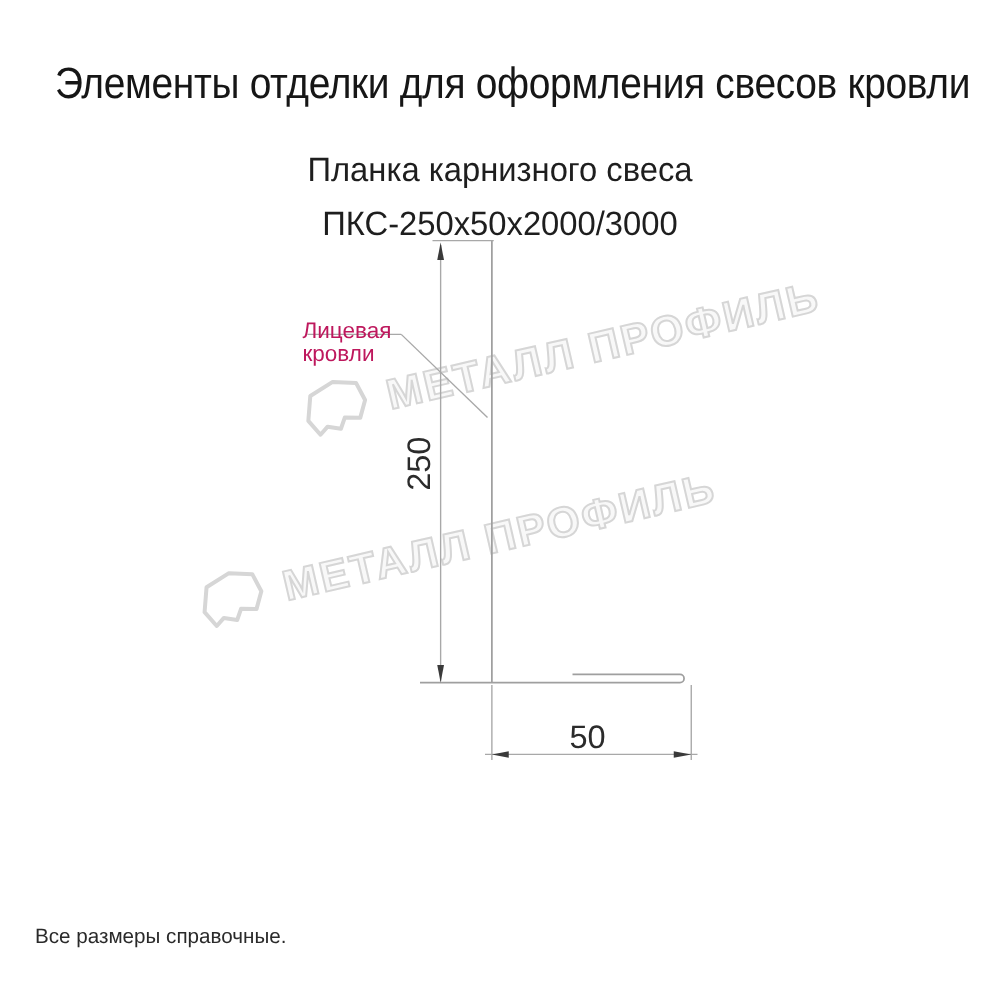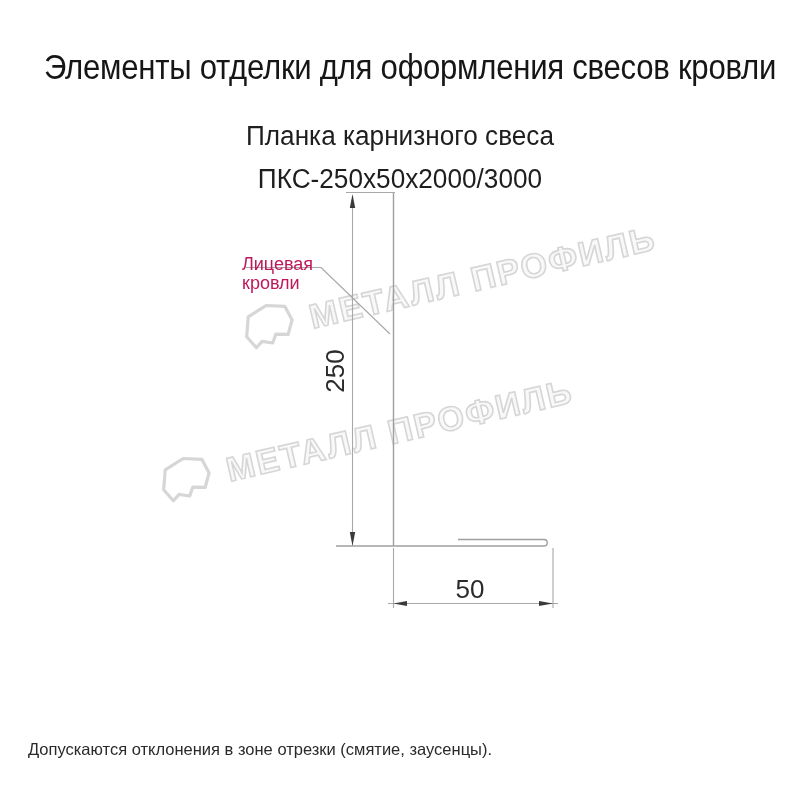--- a/index.html
+++ b/index.html
@@ -127,16 +127,16 @@
     <line class="leader" x1="246" y1="267.5" x2="321" y2="267.5"></line>
     <line class="leader" x1="321" y1="267.5" x2="390" y2="334"></line>
   </svg>
 
   <div class="face-label">
     <div>Лицевая</div>
     <div>кровли</div>
   </div>
 
   <div class="footer">
-    <div>Допускаются отклонения в зоне отрезки (смятие, заусенцы).</div>
+    <div>Все размеры справочные.</div>
   </div>
 
 </main>
 
 </body></html>

